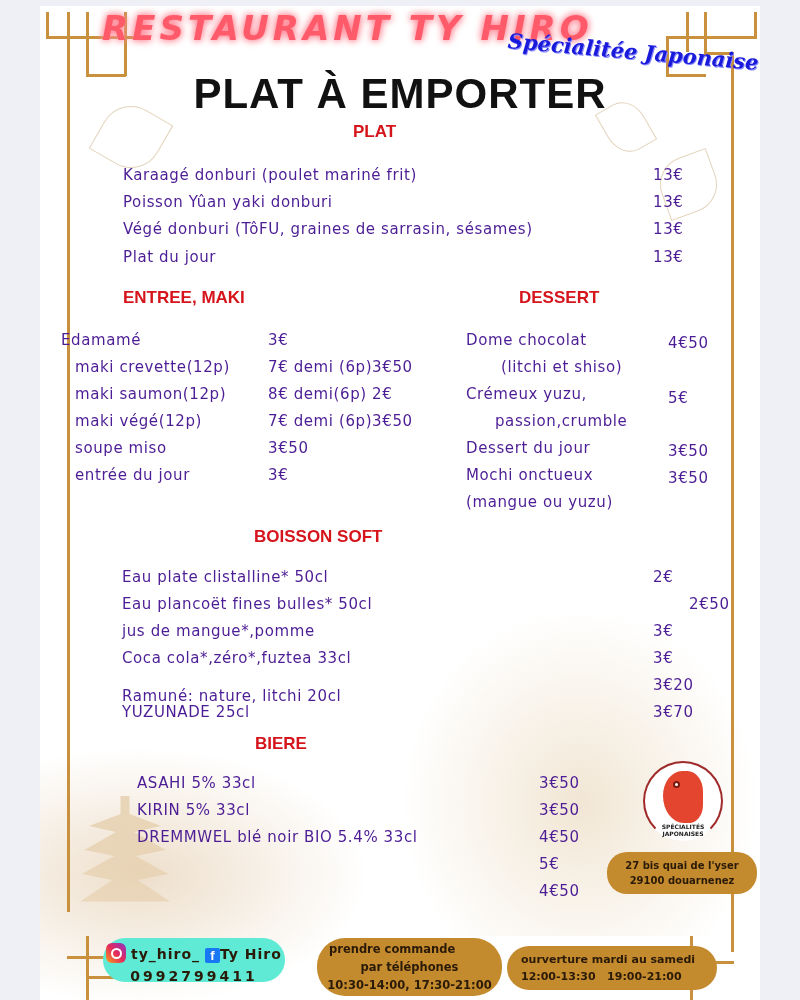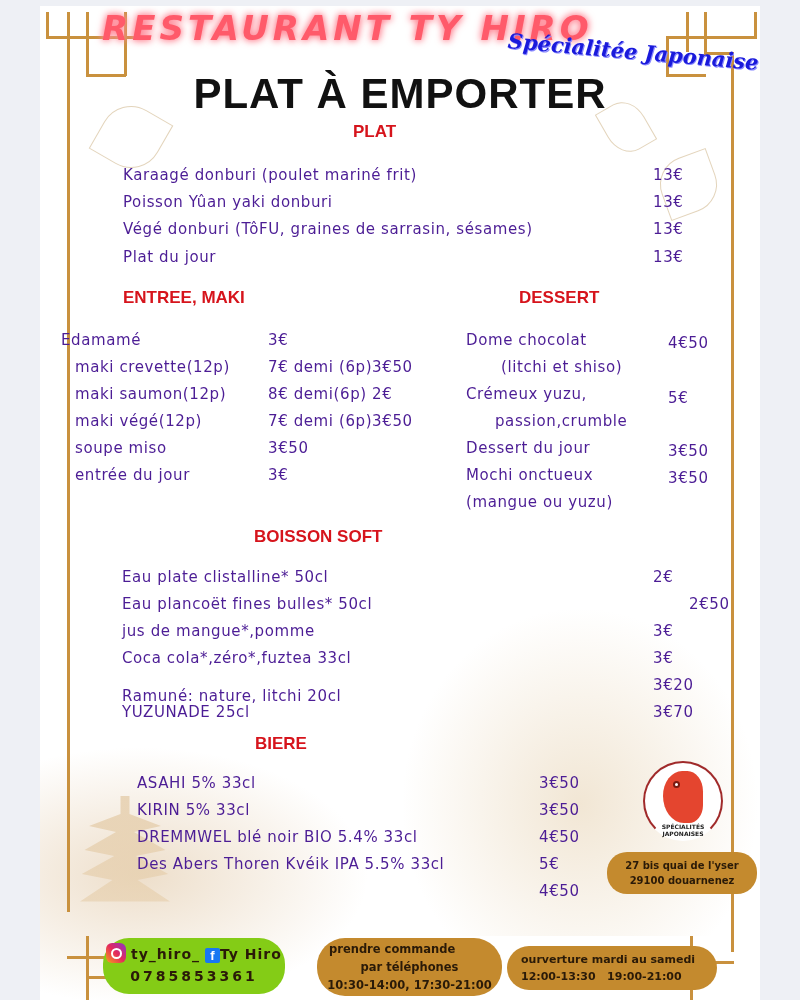--- a/index.html
+++ b/index.html
@@ -184,43 +184,42 @@
   <div class="row" style="left:82px;top:695px;">YUZUNADE 25cl</div>
   <div class="row" style="left:613px;top:695px;">3€70</div>
 
   <div class="section-title" style="left:215px;top:728px;">BIERE</div>
   <div class="row" style="left:97px;top:766px;">ASAHI 5% 33cl</div>
   <div class="row" style="left:499px;top:766px;">3€50</div>
   <div class="row" style="left:97px;top:793px;">KIRIN 5% 33cl</div>
   <div class="row" style="left:499px;top:793px;">3€50</div>
   <div class="row" style="left:97px;top:820px;">DREMMWEL blé noir BIO 5.4% 33cl</div>
   <div class="row" style="left:499px;top:820px;">4€50</div>
-  <div class="row" style="left:97px;top:847px;">Des Abers Thoren Kvéik IPA 5.5% 33cl</div>
   <div class="row" style="left:499px;top:847px;">5€</div>
   <div class="row" style="left:499px;top:874px;">4€50</div>
 
   <div class="badge-logo">
     <div class="fish">
       <div class="fish-eye"></div>
     </div>
     <div class="badge-text">SPÉCIALITÉS JAPONAISES</div>
   </div>
 
   <div class="pill" style="left:567px;top:846px;width:150px;height:42px;background:#c48a2e;font-size:10px;line-height:15px;padding-top:6px;box-sizing:border-box;border-radius:20px;">
     <div>27 bis quai de l'yser</div>
     <div>29100 douarnenez</div>
   </div>
 
-  <div class="pill" style="left:63px;top:932px;width:182px;height:56px;background:#84cc16;font-size:14px;line-height:22px;padding-top:5px;box-sizing:border-box;border-radius:26px;">
+  <div class="pill" style="left:63px;top:932px;width:182px;height:44px;background:#5eead4;font-size:14px;line-height:22px;padding-top:5px;box-sizing:border-box;border-radius:26px;">
     <div>
       <span class="ig"></span>
       <span style="letter-spacing:1px;">ty_hiro_</span>
       <span class="fb">f</span><span style="letter-spacing:1px;">Ty Hiro</span>
     </div>
-    <div style="letter-spacing:3px;">0785853361</div>
+    <div style="letter-spacing:3px;">0992799411</div>
   </div>
 
   <div class="pill" style="left:277px;top:932px;width:185px;height:58px;background:#c48a2e;font-size:11.5px;line-height:18px;padding-top:2px;box-sizing:border-box;border-radius:28px;">
     <div style="text-align:left;padding-left:12px;">prendre commande</div>
     <div>par téléphones</div>
     <div>10:30-14:00, 17:30-21:00</div>
   </div>
 
   <div class="pill" style="left:467px;top:940px;width:210px;height:44px;background:#c48a2e;font-size:11px;line-height:17px;padding:5px 0 0 14px;box-sizing:border-box;text-align:left;border-radius:22px;">
     <div>ourverture mardi au samedi</div>

